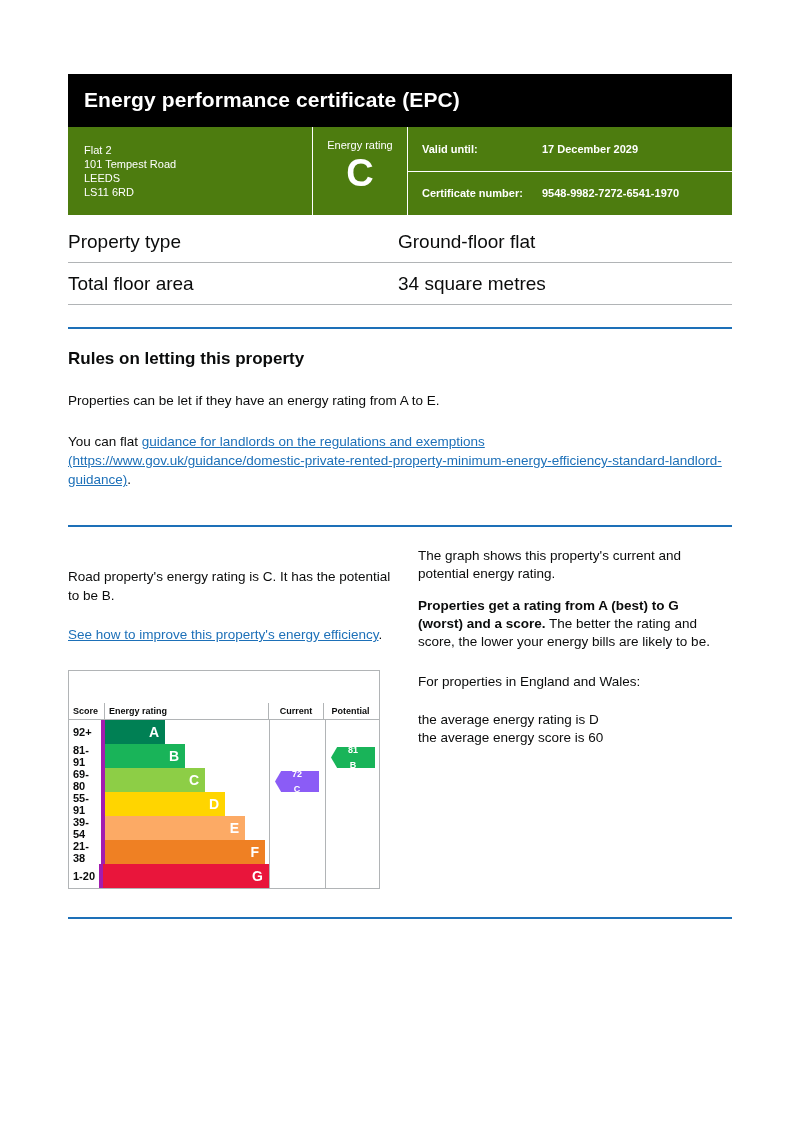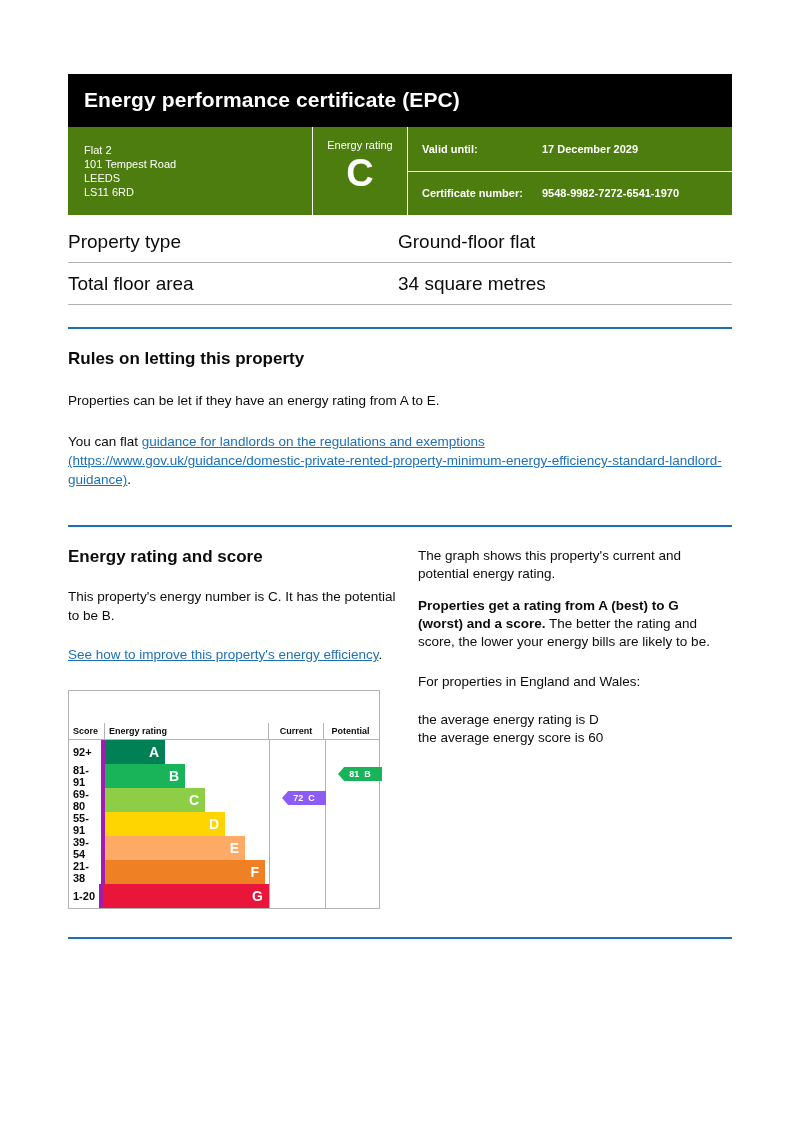--- a/index.html
+++ b/index.html
@@ -212,31 +212,32 @@
     width: 55px;
     border-right: 1px solid #b1b4b6;
     position: relative;
   }
   .pot-col {
     width: 53px;
     position: relative;
   }
   .arrow {
     position: absolute;
-    height: 14px;
+    height: 21px;
     width: 44px;
     color: #ffffff;
     font-size: 9px;
     font-weight: bold;
     display: flex;
     align-items: center;
     justify-content: center;
     gap: 5px;
     clip-path: polygon(14% 0, 100% 0, 100% 100%, 14% 100%, 0 50%);
-    left: 12px;
+    left: 5px;
+    flex-direction: column;
   }
   .arrow .letter { font-size: 9px; }
 
   .rule-bottom {
     border-top: 2px solid #1d70b8;
     margin-top: 28px;
   }
 </style>
 </head>
 <body>
@@ -283,22 +284,21 @@
   <p class="body">Properties can be let if they have an energy rating from A to E.</p>
   <p class="body">
     <span>You can flat </span><a class="link" href="#">guidance for landlords on the regulations and exemptions</a><br>
     <a class="link" href="#">(https://www.gov.uk/guidance/domestic-private-rented-property-minimum-energy-efficiency-standard-landlord-guidance)</a><span>.</span>
   </p>
 
   <div class="rule-thick" style="margin-top:36px"></div>
 
   <div class="two-col">
     <div class="col-left">
-      <h2 class="section">Energy rating and score</h2>
-      <p>This property's energy number is C. It has the potential to be B.</p>
+      <p>Road property's energy rating is C. It has the potential to be B.</p>
       <p>
         <a class="link" href="#">See how to improve this property's energy efficiency</a><span>.</span>
       </p>
 
       <div class="graph">
         <div class="graph-head">
           <div class="gh gh-score">Score</div>
           <div class="gh gh-rating">Energy rating</div>
           <div class="gh gh-current">Current</div>
           <div class="gh gh-potential">Potential</div>

